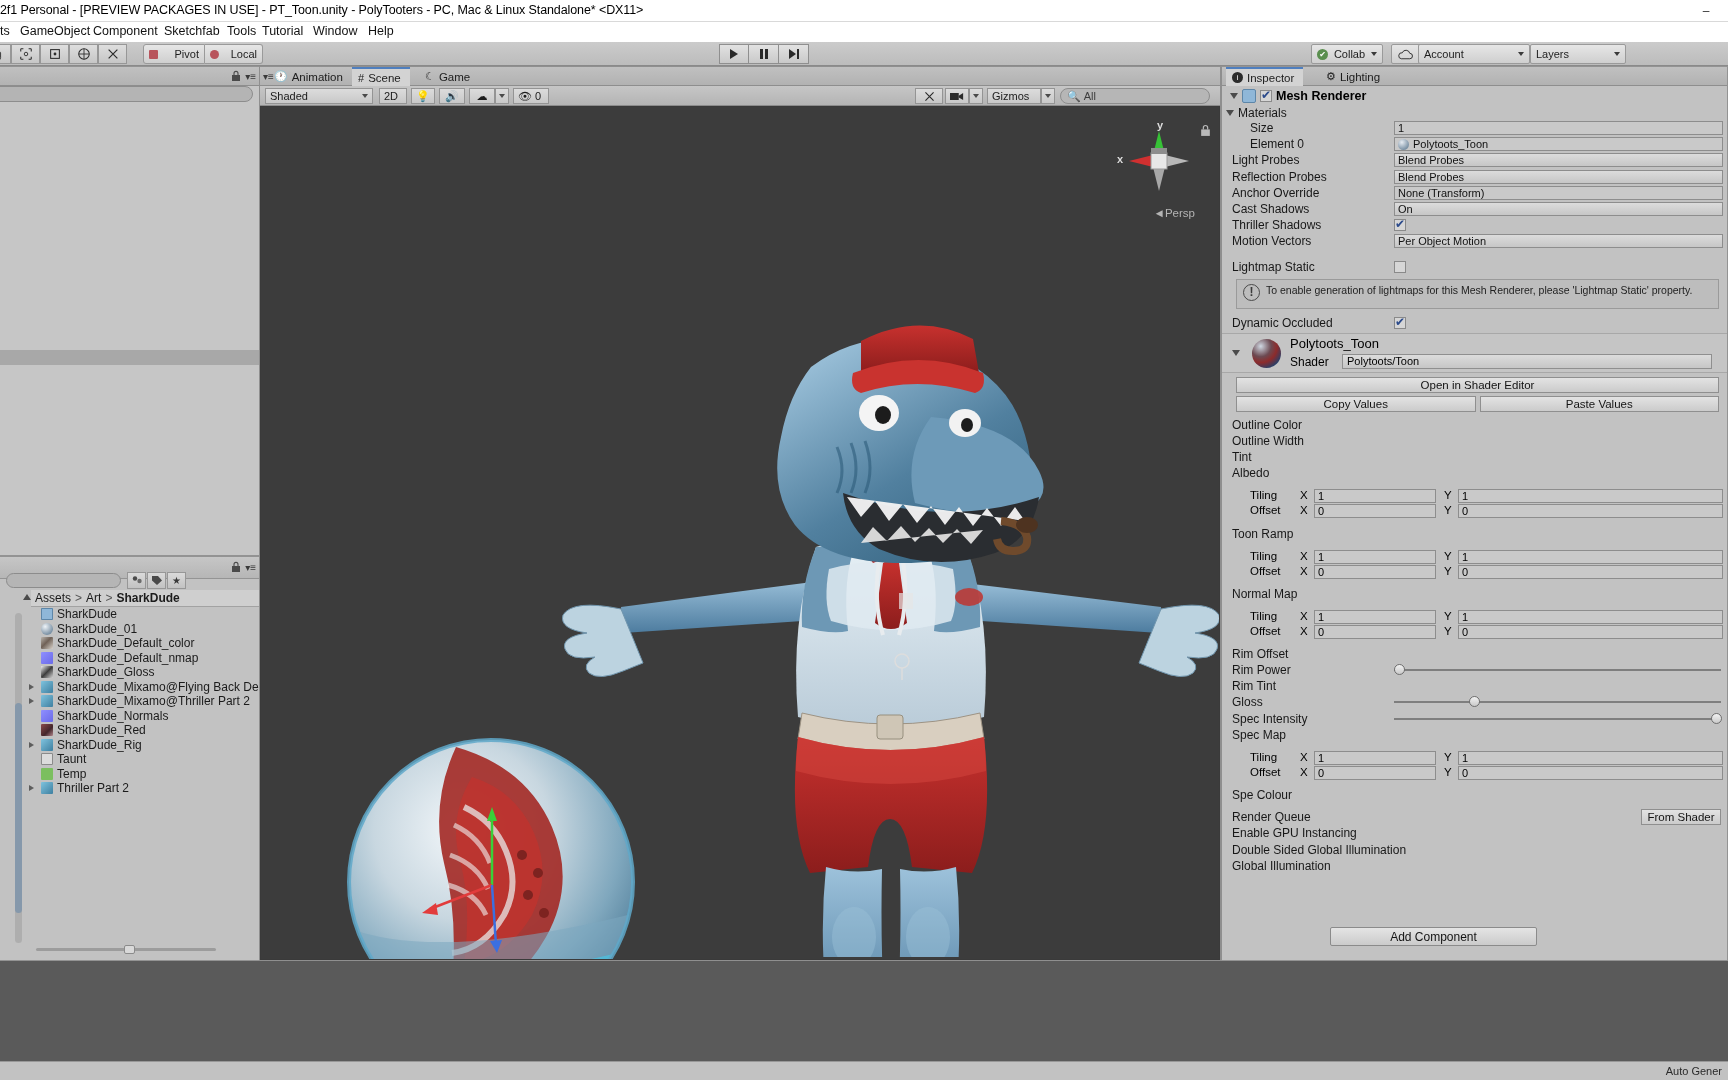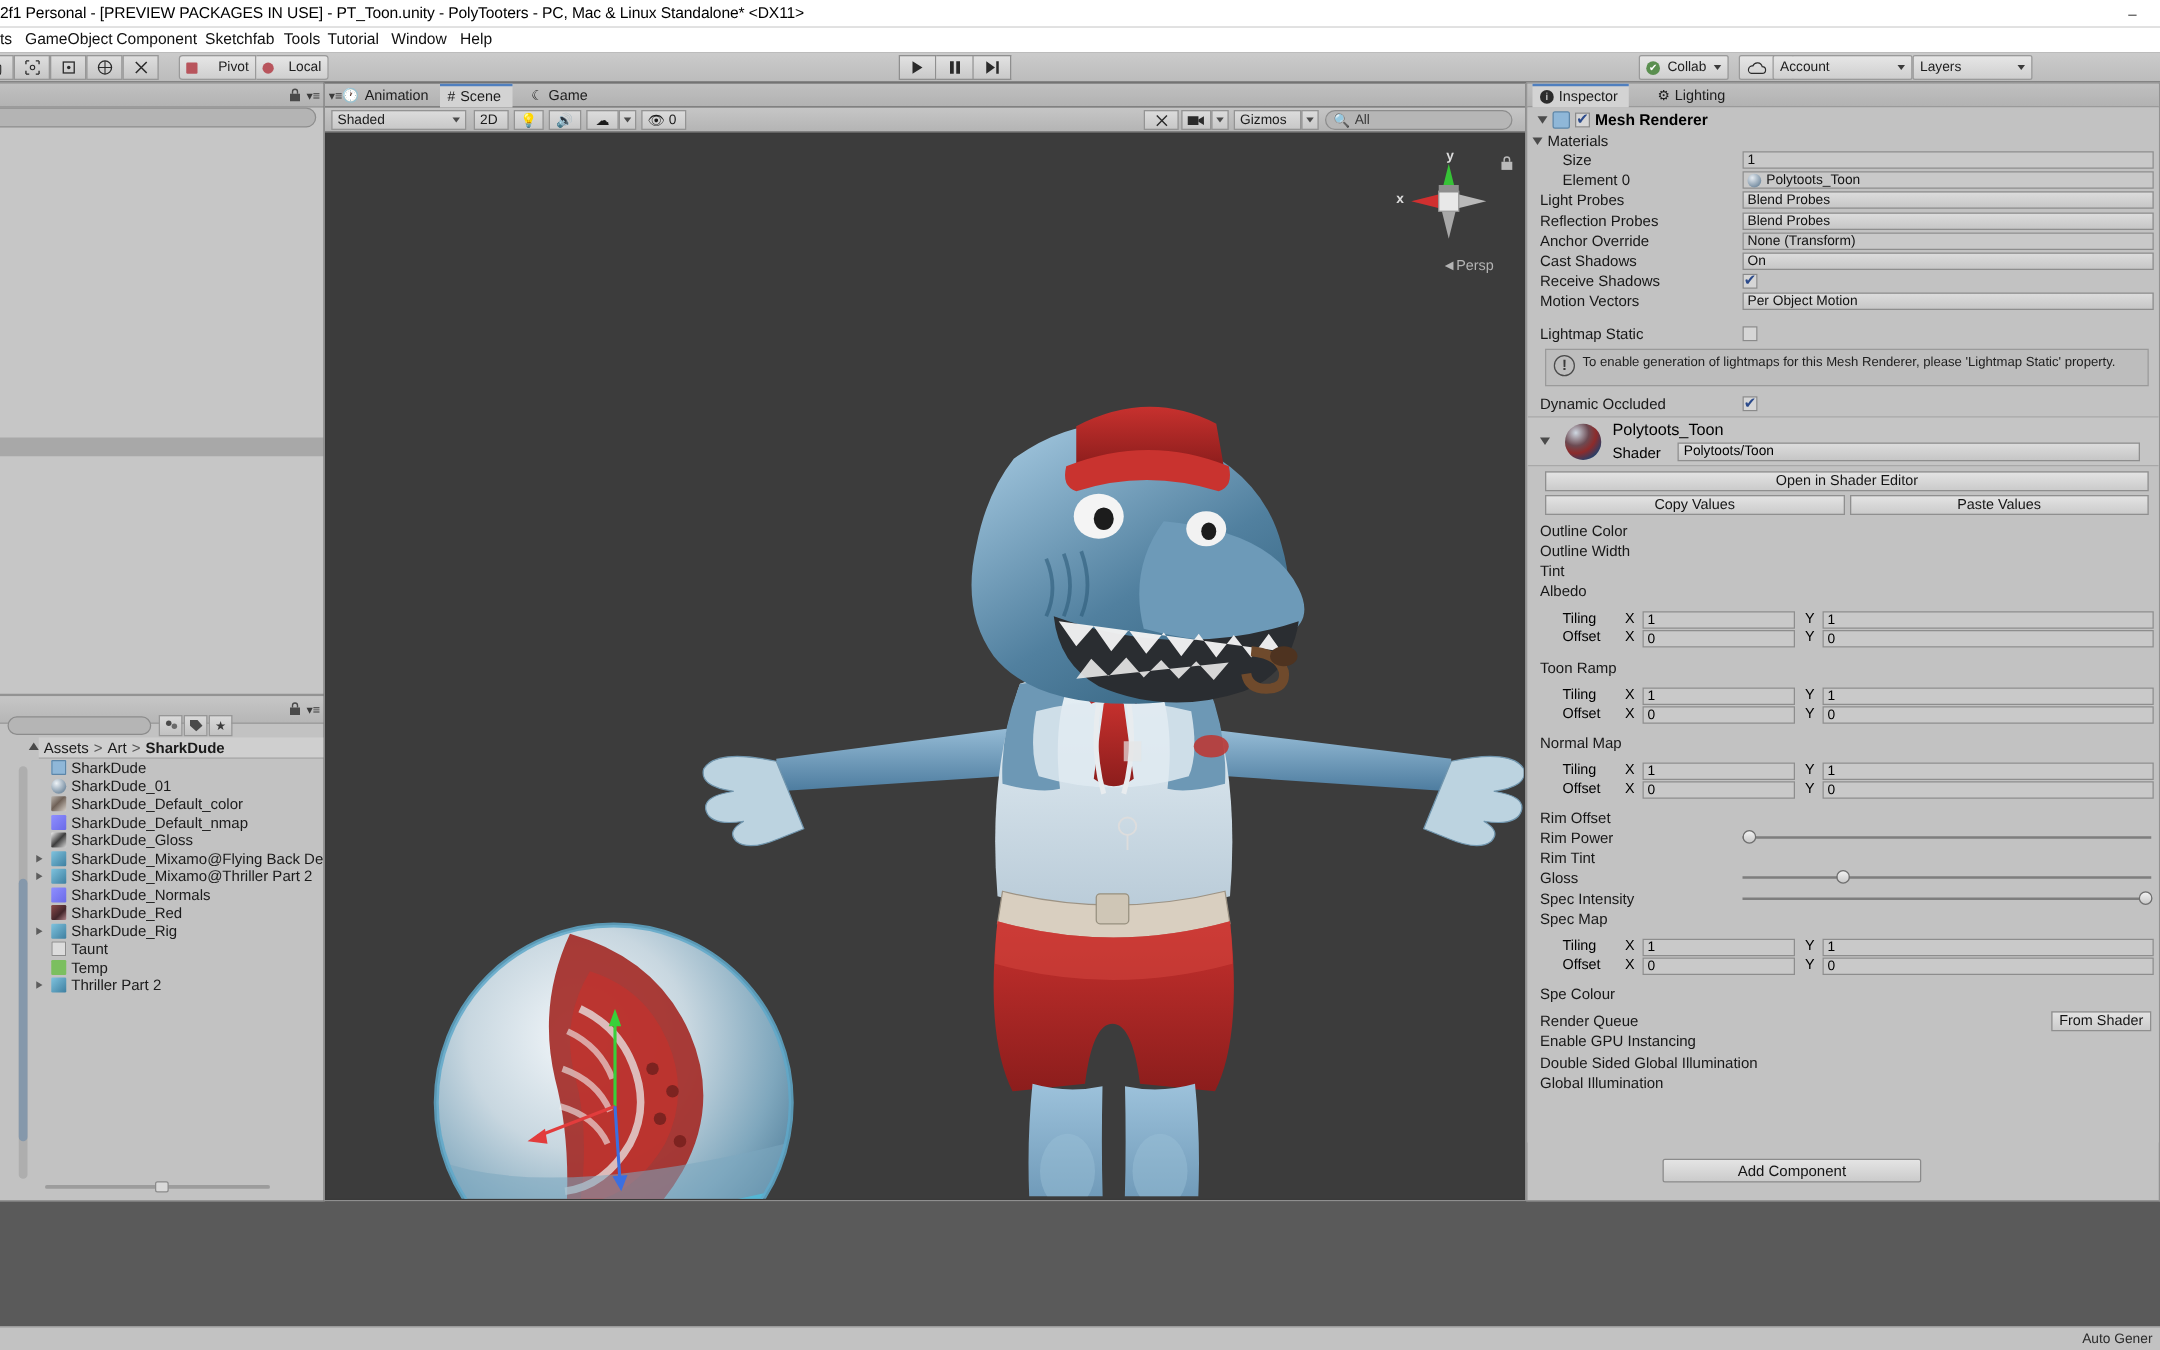--- a/index.html
+++ b/index.html
@@ -735,21 +735,21 @@
       </div>
       <div class="prow">
         <span class="plabel">Anchor Override</span>
         <span class="pfield">None (Transform)</span>
       </div>
       <div class="prow">
         <span class="plabel">Cast Shadows</span>
         <span class="pfield btnlike">On</span>
       </div>
       <div class="prow">
-        <span class="plabel">Receive Shadows</span>
+        <span class="plabel">Thriller Shadows</span>
         <span class="ck on"></span>
       </div>
       <div class="prow">
         <span class="plabel">Motion Vectors</span>
         <span class="pfield btnlike">Per Object Motion</span>
       </div>
       <div style="height:9px"></div>
       <div class="prow">
         <span class="plabel">Lightmap Static</span>
         <span class="ck"></span>

